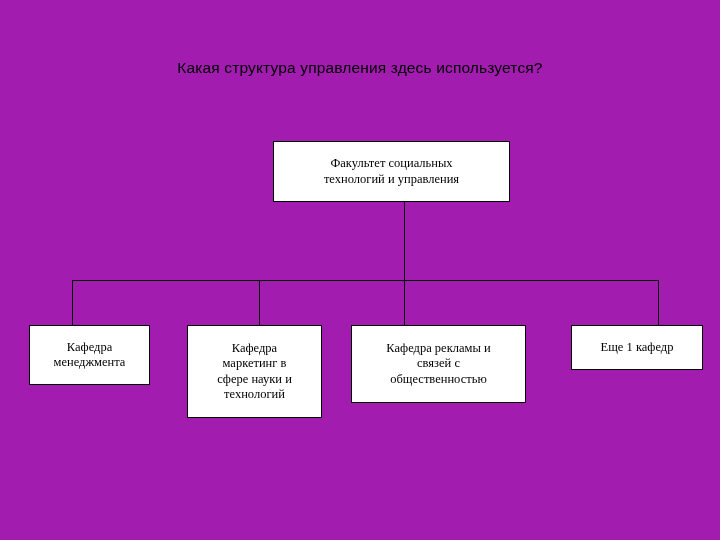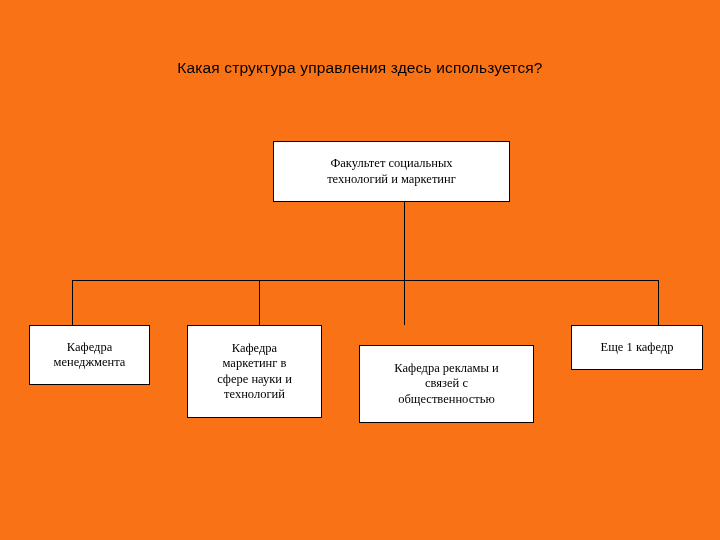--- a/index.html
+++ b/index.html
@@ -10,21 +10,21 @@
     width: 720px;
     height: 540px;
     background: #ffffff;
     font-family: "Liberation Serif", "DejaVu Serif", serif;
     overflow: hidden;
   }
   #slide {
     position: relative;
     width: 720px;
     height: 540px;
-    background: #f97316;
+    background: #a21caf;
   }
   .title {
     position: absolute;
     left: 0;
     top: 58px;
     width: 720px;
     text-align: center;
     font-family: "Liberation Sans", "DejaVu Sans", sans-serif;
     font-size: 15.5px;
     line-height: 20px;
@@ -63,25 +63,24 @@
     width: 121px;
     height: 60px;
   }
   #leaf-1 {
     left: 187px;
     top: 325px;
     width: 135px;
     height: 93px;
   }
   #leaf-2 {
-    left: 359px;
+    left: 351px;
     top: 325px;
     width: 175px;
     height: 78px;
-    margin-top: 20px;
   }
   #leaf-3 {
     left: 571px;
     top: 325px;
     width: 132px;
     height: 45px;
   }
   .conn {
     position: absolute;
     background: #000000;
@@ -97,21 +96,21 @@
 </style>
 </head>
 <body>
 
 <div id="slide">
 
   <div class="title">Какая структура управления здесь используется?</div>
 
   <div class="node" id="root-node">
     <span class="txt">Факультет социальных
-технологий и маркетинг</span>
+технологий и управления</span>
   </div>
 
   <div class="conn v" id="stem-root"></div>
   <div class="conn h" id="bus"></div>
   <div class="conn v" id="drop-0"></div>
   <div class="conn v" id="drop-1"></div>
   <div class="conn v" id="drop-2"></div>
   <div class="conn v" id="drop-3"></div>
 
   <div class="node" id="leaf-0">

